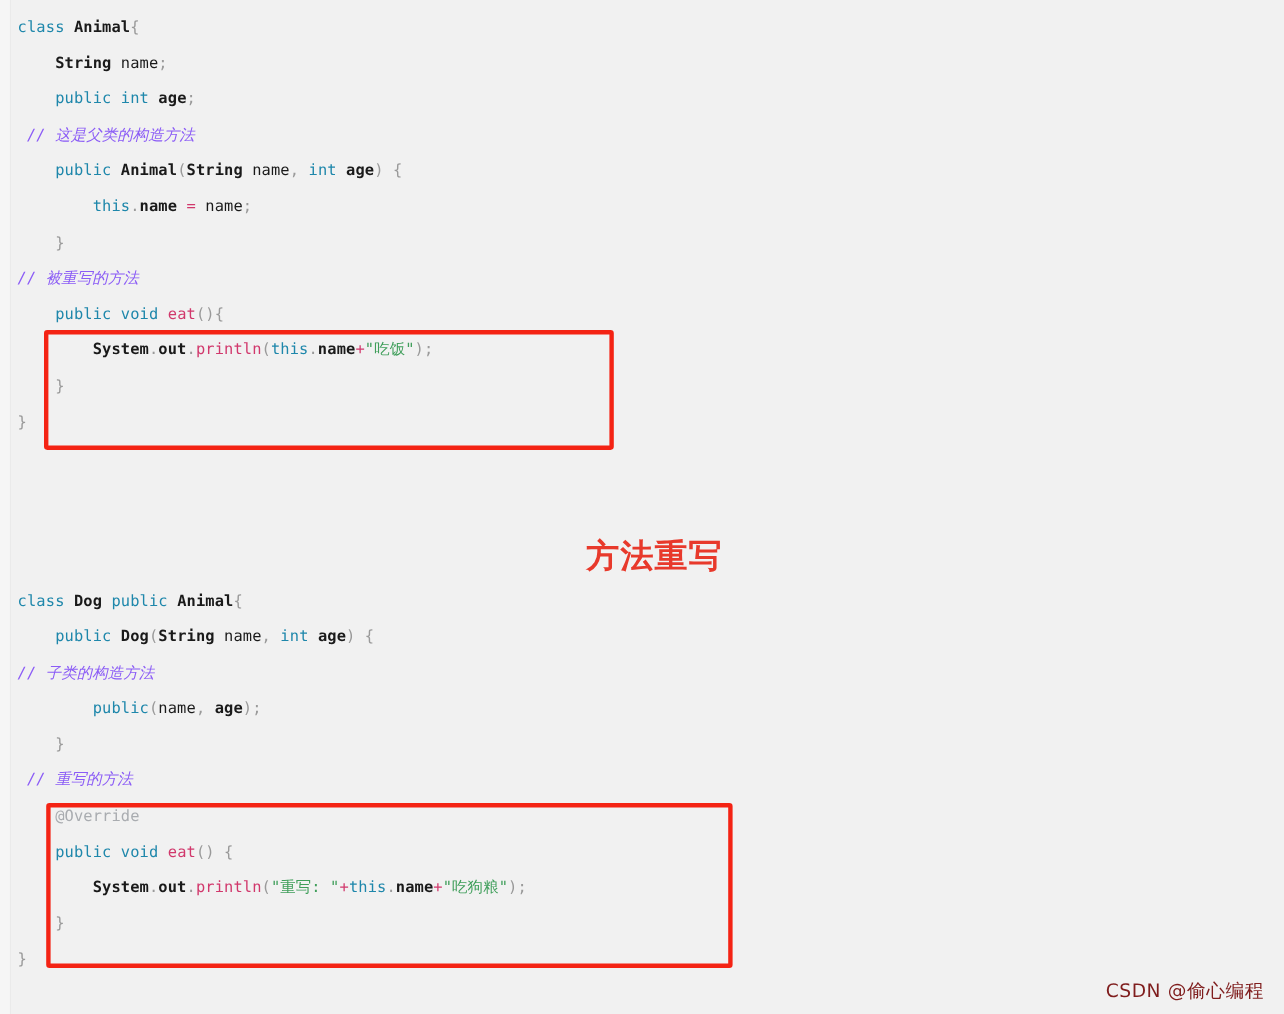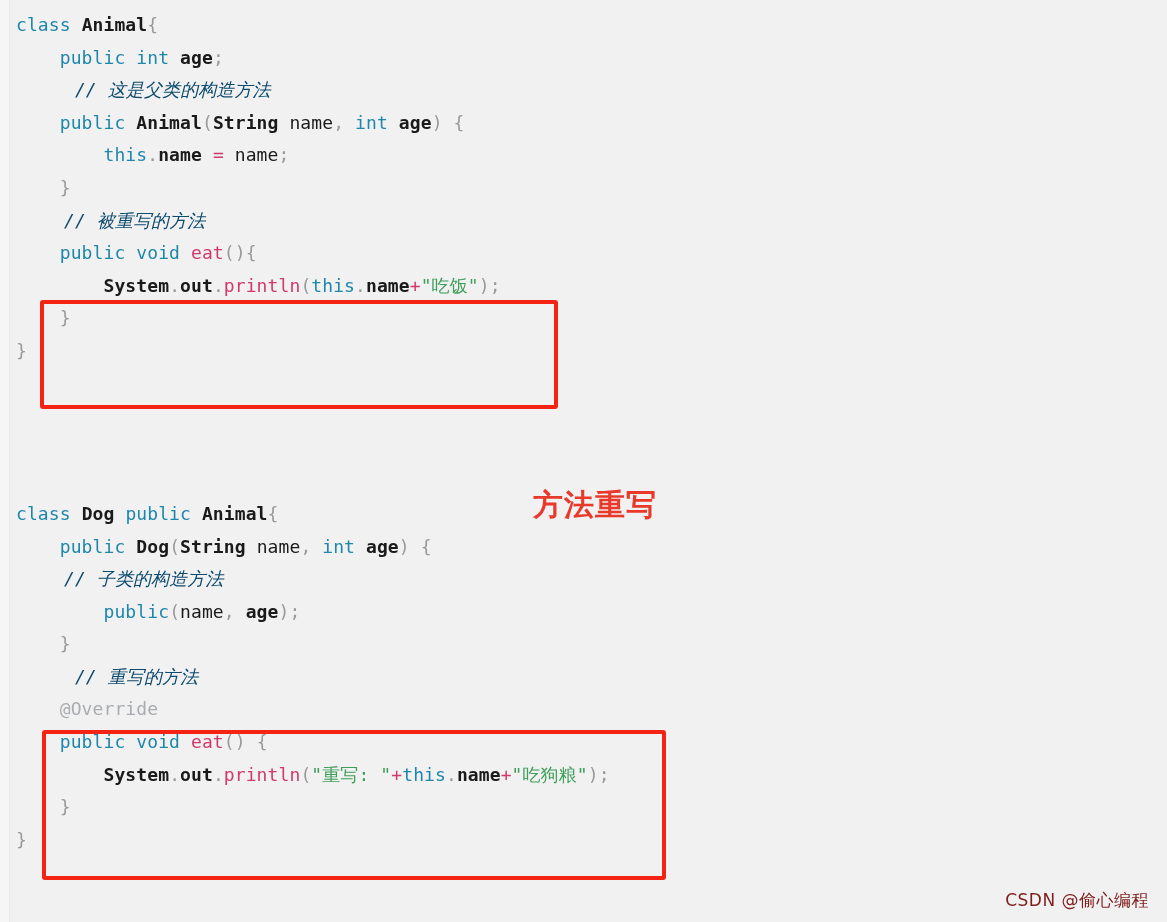--- a/index.html
+++ b/index.html
@@ -31,36 +31,36 @@
     position: absolute;
     left: 0;
     top: 0;
     width: 1167px;
     padding-top: 9px;
     box-sizing: border-box;
   }
   .line {
     height: 32.6px;
     line-height: 32.6px;
-    font-size: 18px;
+    font-size: 14px;
     white-space: pre;
     letter-spacing: 0.1px;
     padding-left: 16px;
     color: #1d1d1d;
   }
   
   .kw      { color: #1e87ab; }          
   .id      { color: #1a1a1a; font-weight: bold; }  
   .plain   { color: #1a1a1a; }
   .punc    { color: #9a9a9a; }          
   .semi    { color: #9a9a9a; }
   .meth    { color: #d1386c; }          
   .op      { color: #d1386c; }          
   .str     { color: #3f9e5a; }          
-  .cmt     { color: #0c4a6e; font-style: italic; margin-left: 48px; }
+  .cmt     { color: #8b5cf6; font-style: italic; }
   .anno    { color: #a9acb0; }          
 
   
   .redbox {
     position: absolute;
     border: 4px solid #f42314;
     border-radius: 3px;
     background: transparent;
     box-sizing: border-box;
     pointer-events: none;
@@ -107,20 +107,21 @@
 <body>
 
 <div id="page">
 
   <div id="gutter-strip"></div>
 
   <div id="code">
 
     <div class="line"><span class="kw">class</span> <span class="id">Animal</span><span class="punc">{</span></div>
 
+    <div class="line">    <span class="id">String</span> <span class="plain">name</span><span class="semi">;</span></div>
 
     <div class="line">    <span class="kw">public</span> <span class="kw">int</span> <span class="id">age</span><span class="semi">;</span></div>
 
     <div class="line"><span class="cmt"> // 这是父类的构造方法</span></div>
 
     <div class="line">    <span class="kw">public</span> <span class="id">Animal</span><span class="punc">(</span><span class="id">String</span> <span class="plain">name</span><span class="punc">,</span> <span class="kw">int</span> <span class="id">age</span><span class="punc">)</span> <span class="punc">{</span></div>
 
     <div class="line">        <span class="kw">this</span><span class="punc">.</span><span class="id">name</span> <span class="op">=</span> <span class="plain">name</span><span class="semi">;</span></div>
 
 

